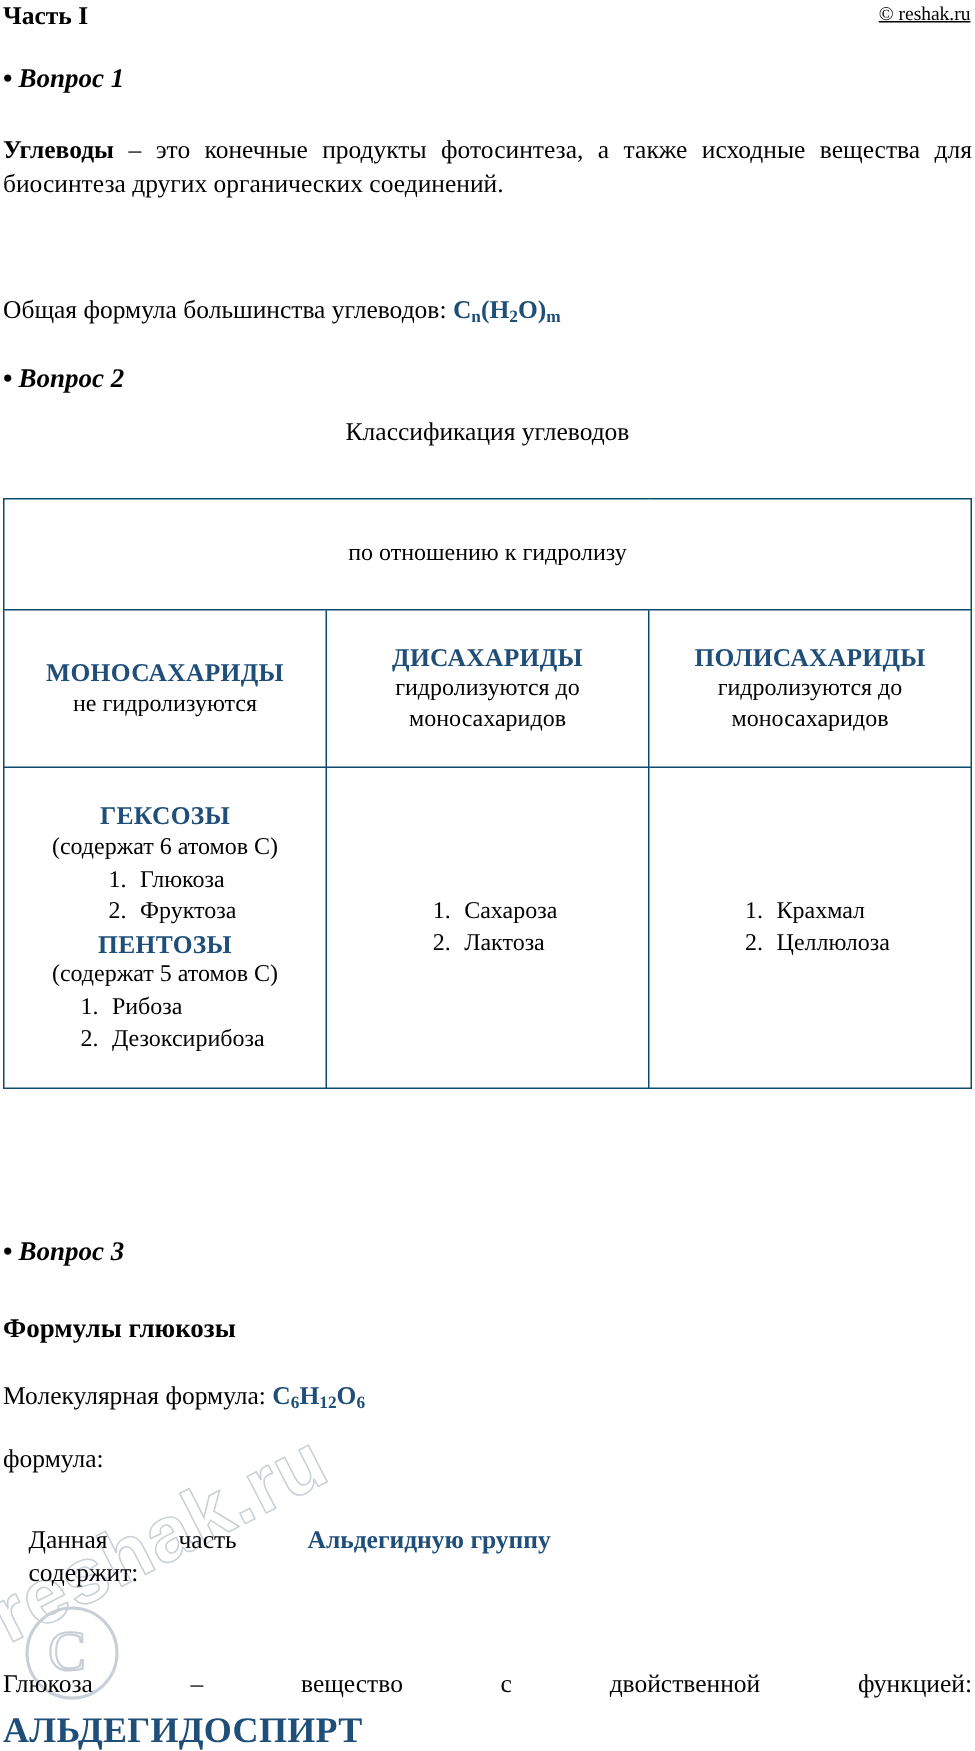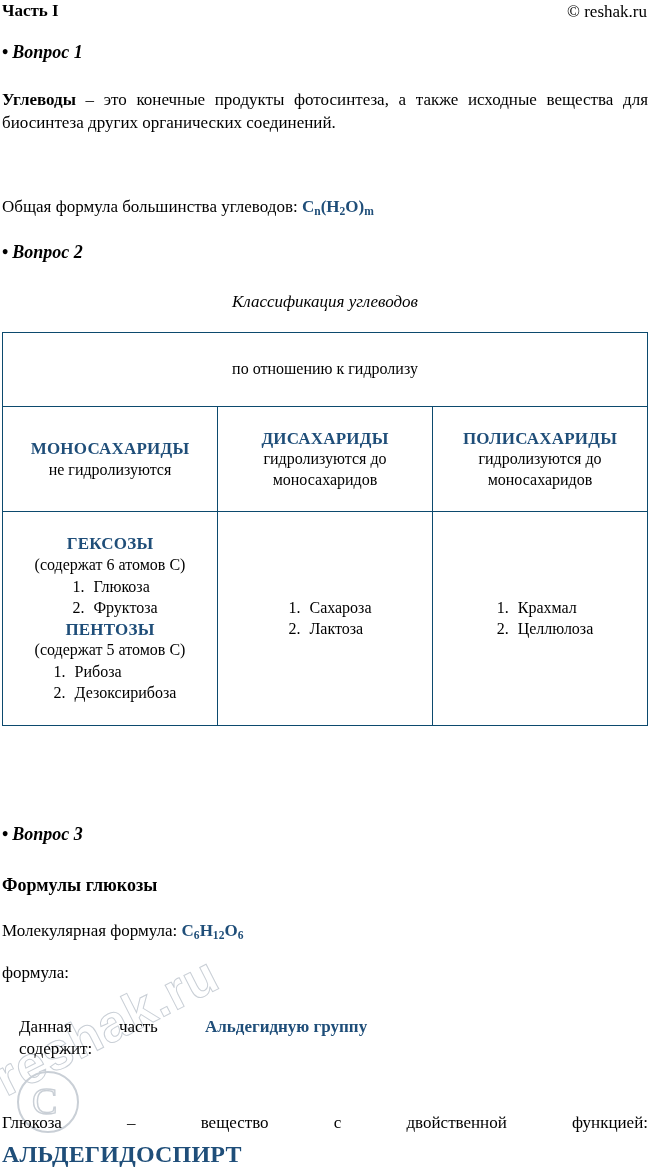--- a/index.html
+++ b/index.html
@@ -83,21 +83,22 @@
     position: absolute;
     left: 2px;
     top: 0px;
     font-weight: 700;
     font-size: 17px;
   }
   .hdr-right {
     position: absolute;
     right: 3px;
     top: 1px;
-    font-size: 17px;
+    font-size: 13px;
+    text-decoration: underline;
   }
 
   .q-label {
     position: absolute;
     left: 2px;
     font-style: italic;
     font-weight: 700;
     font-size: 18px;
   }
   .q-label .bullet {
@@ -233,21 +234,21 @@
     </div>
 
     <div class="para nojust" style="top:196px;">
       <span>Общая формула большинства углеводов: </span><span class="bluebold"><span>C</span><sub>n</sub><span>(H</span><sub>2</sub><span>O)</span><sub>m</sub></span>
     </div>
 
     <div class="q-label" style="top:241px;">
       <span class="bullet">•</span><span>Вопрос 2</span>
     </div>
 
-    <div class="tbl-caption" style="top:291px;font-style:italic;">Классификация углеводов</div>
+    <div class="tbl-caption" style="top:277px;">Классификация углеводов</div>
 
     <table class="cls">
       <tbody>
         <tr class="row-hydro">
           <td colspan="3">
             <div class="cell-pad">по отношению к гидролизу</div>
           </td>
         </tr>
         <tr class="row-types">
           <td class="c1">

